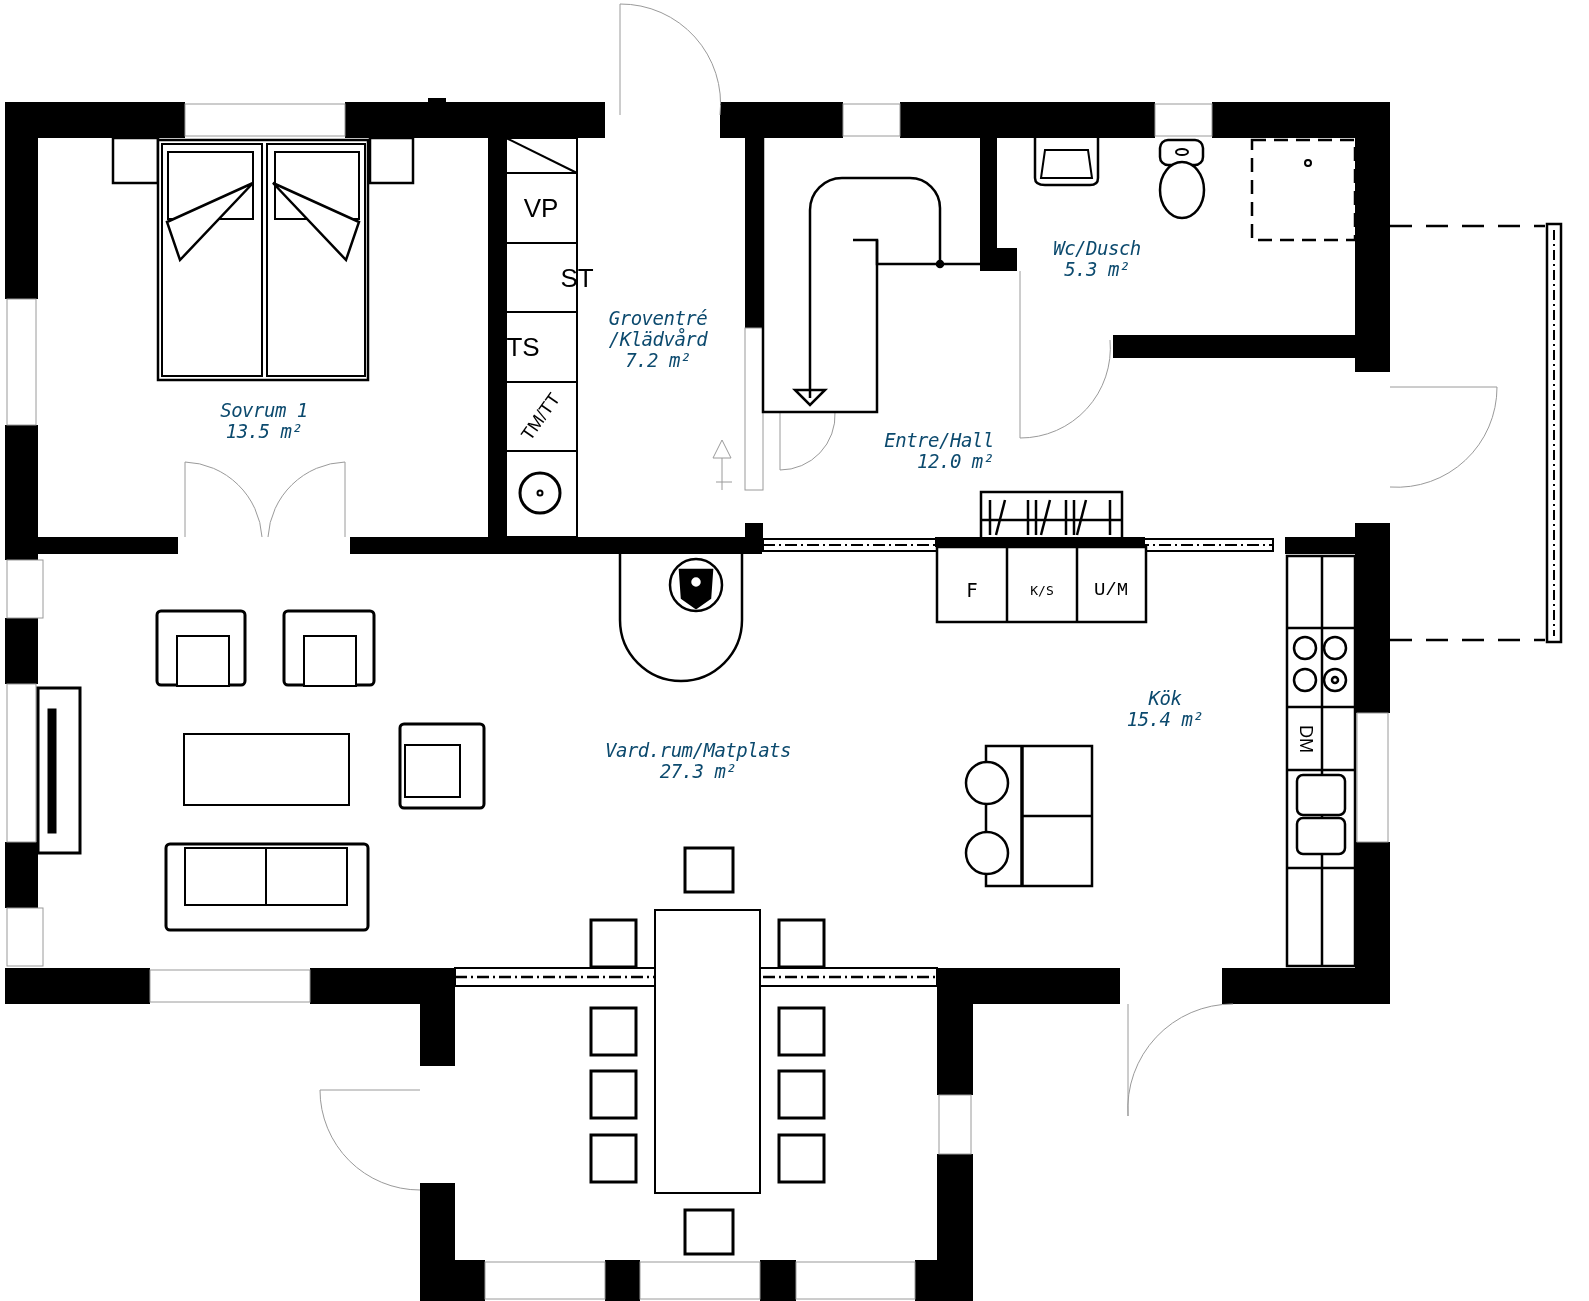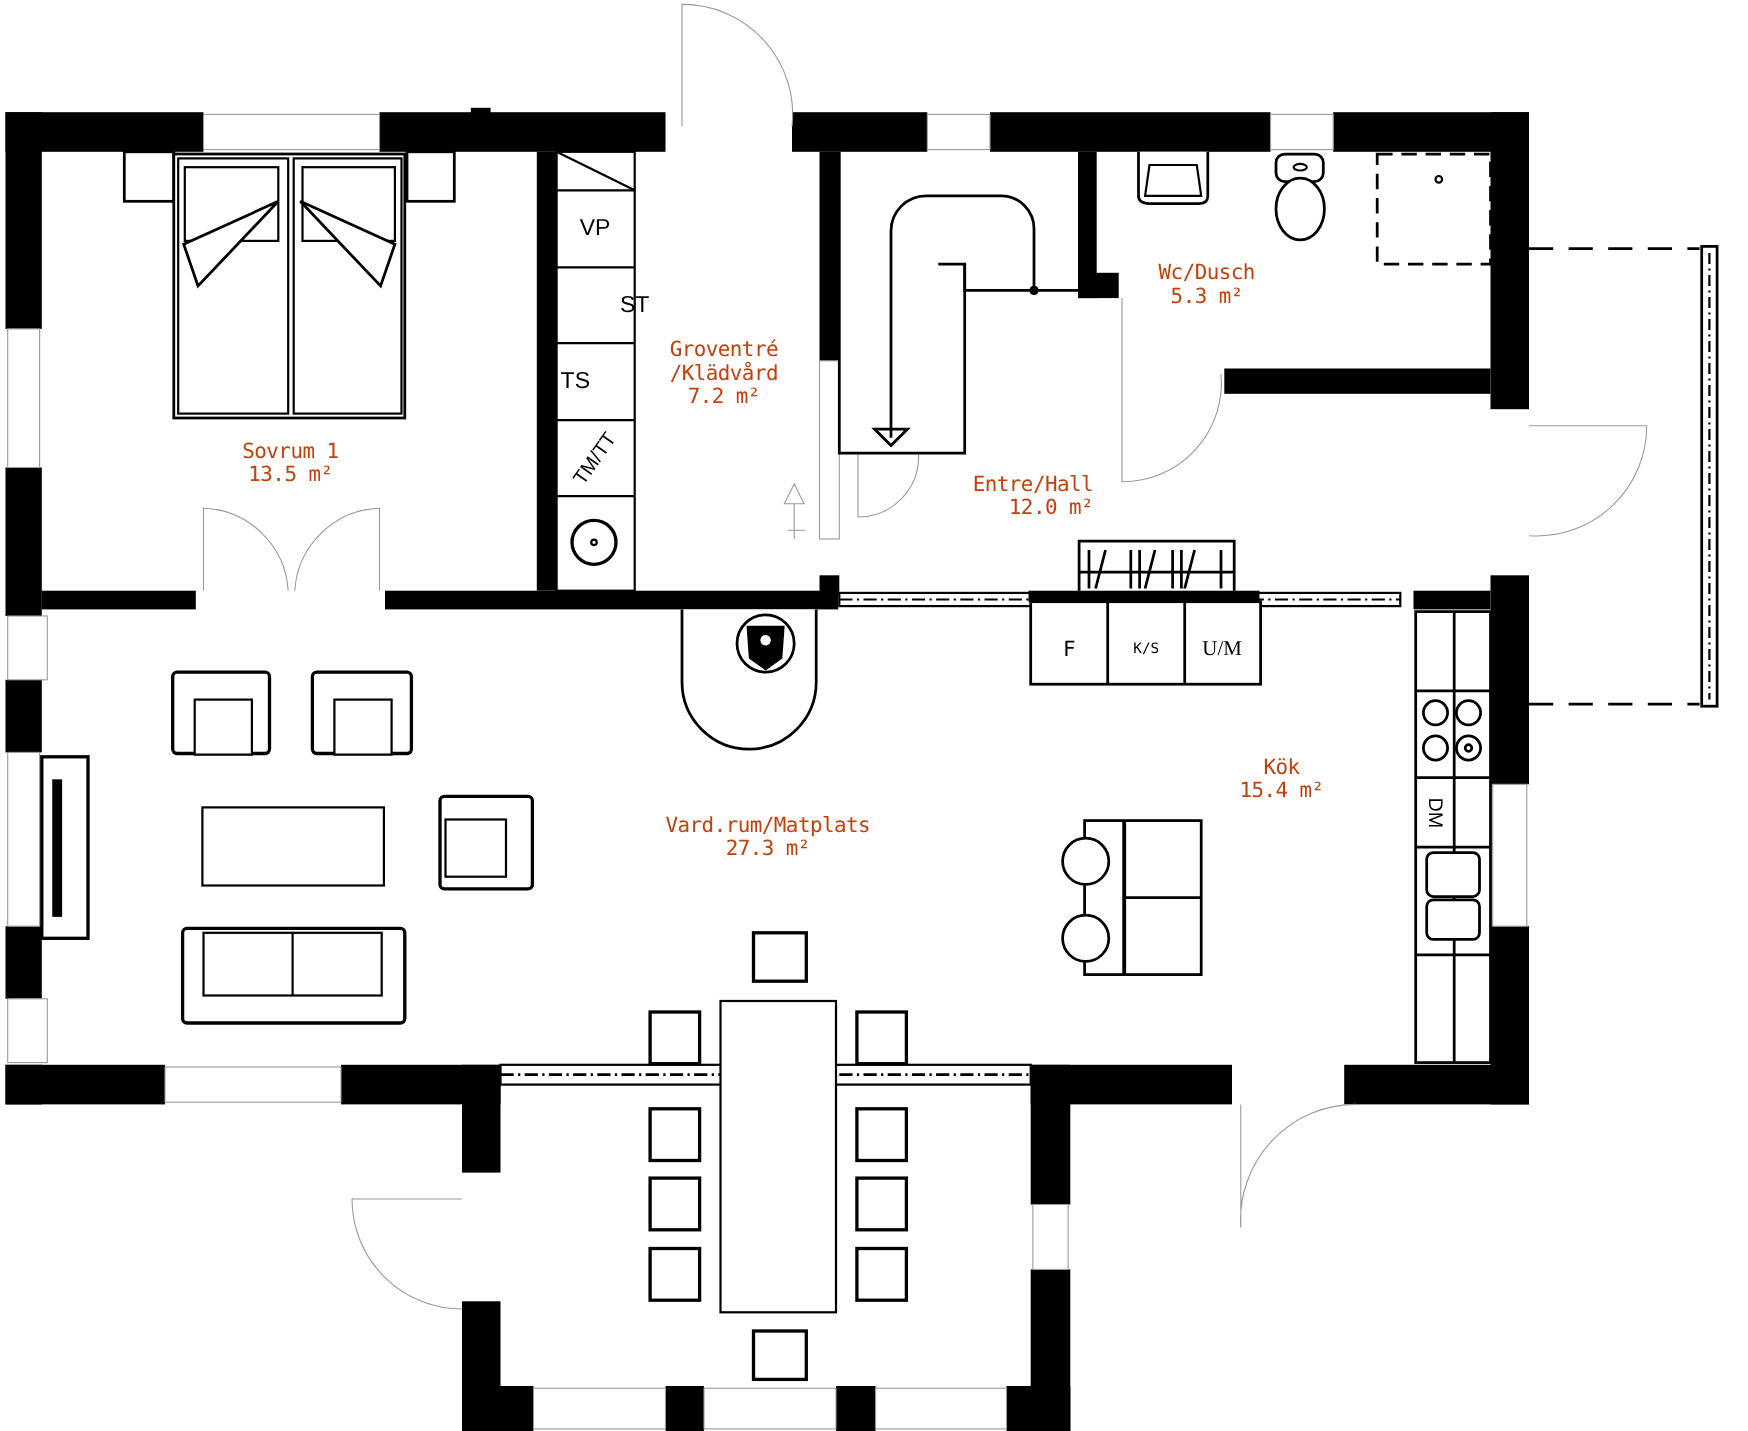--- a/index.html
+++ b/index.html
@@ -1,19 +1,19 @@
 <!DOCTYPE html>
 <html><head>
 <meta charset="utf-8">
 <style>
   html, body { margin: 0; padding: 0; background: #ffffff; }
   body { width: 1589px; height: 1301px; position: relative; overflow: hidden; font-family: "DejaVu Sans Mono", monospace; }
   #plan { position: absolute; left: 0; top: 0; }
-  .label { position: absolute; text-align: center; color: #c2410c; font-family: "DejaVu Sans Mono", monospace; font-size: 19px; line-height: 21px; transform: translateX(-50%); white-space: nowrap; letter-spacing: -0.5px; }
-  .unit-label { position: absolute; color: #000; font-family: "Liberation Sans", sans-serif; font-size: 21px; transform: translate(-50%, -50%); white-space: nowrap; }
+  .label { position: absolute; text-align: center; color: #0c4a6e; font-family: "DejaVu Sans Mono", monospace; font-size: 19px; line-height: 21px; transform: translateX(-50%); white-space: nowrap; letter-spacing: -0.5px; font-style: italic; }
+  .unit-label { position: absolute; color: #000; font-family: "Liberation Sans", sans-serif; font-size: 26px; transform: translate(-50%, -50%); white-space: nowrap; }
 </style>
 </head>
 <body>
 
 <svg id="plan" width="1589" height="1301" viewBox="0 0 1589 1301" xmlns="http://www.w3.org/2000/svg">
   <g fill="#000" stroke="none">
 
     <rect x="5" y="102" width="180" height="36"></rect>
     <rect x="345" y="102" width="260" height="36"></rect>
     <rect x="720" y="102" width="123" height="36"></rect>
@@ -249,14 +249,14 @@
   <div>27.3 m²</div>
 </div>
 
 <div class="unit-label" style="left:541px; top:208px;">VP</div>
 <div class="unit-label" style="left:541px; top:278px;margin-left:36px;">ST</div>
 <div class="unit-label" style="left:523px; top:347px;">TS</div>
 <div class="unit-label" style="left:541px; top:417px; transform: translate(-50%,-50%) rotate(-55deg); font-size:18px;">TM/TT</div>
 
 <div class="unit-label" style="left:972px; top:590px; font-family:'DejaVu Sans Mono', monospace; font-size:19px;">F</div>
 <div class="unit-label" style="left:1042px; top:590px; font-family:'DejaVu Sans Mono', monospace; font-size:13px;">K/S</div>
-<div class="unit-label" style="left:1111px; top:590px; font-family:Liberation Serif, serif; font-size:19px;">U/M</div>
+<div class="unit-label" style="left:1111px; top:590px; font-family:Liberation Mono, monospace; font-size:19px;">U/M</div>
 <div class="unit-label" style="left:1305px; top:739px; transform: translate(-50%,-50%) rotate(90deg); font-size:18px;">DM</div>
 
 </body></html>

